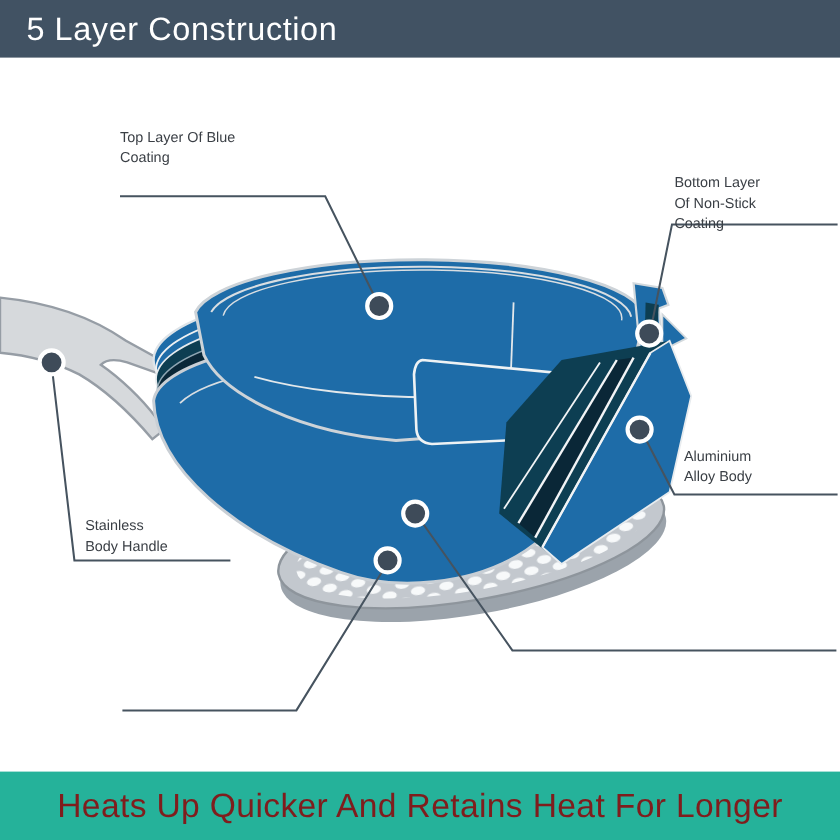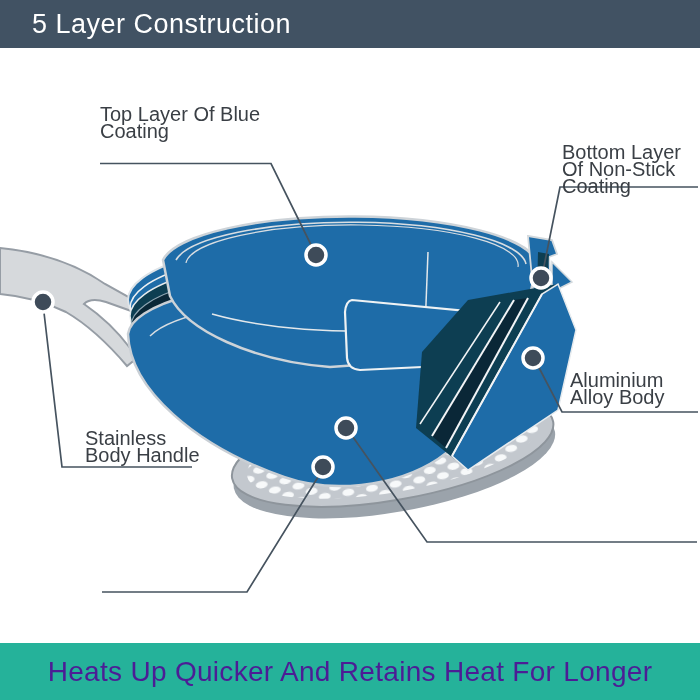--- a/index.html
+++ b/index.html
@@ -5,34 +5,34 @@
   html,body{margin:0;padding:0;}
   body{
     width:700px;height:700px;position:relative;overflow:hidden;
     background:#ffffff;font-family:"Liberation Sans",sans-serif;
   }
   .header{
     position:absolute;top:0;left:0;width:700px;height:48px;
     background:#415263;z-index:5;
   }
   .header .title{
-    color:#ffffff;font-size:27px;line-height:48px;padding-left:32px;
+    color:#ffffff;font-size:27px;line-height:48px;padding-left:22px;
     letter-spacing:0.5px;
   }
   .footer{
     position:absolute;top:643px;left:0;width:700px;height:57px;
     background:#25b29a;z-index:5;
   }
   .footer .title{
-    color:#4c1d95;font-size:28px;line-height:57px;text-align:center;
+    color:#7f1d1d;font-size:28px;line-height:57px;text-align:center;
     letter-spacing:0.3px;
   }
   .diagram-svg{position:absolute;top:0;left:0;z-index:1;}
   .callout-label{
-    position:absolute;z-index:4;color:#3a3f45;font-size:20px;
+    position:absolute;z-index:4;color:#3a3f45;font-size:12px;
     line-height:17px;white-space:nowrap;
   }
   .callout-label div{height:17px;}
 </style>
 </head>
 <body>
 
 <div class="header">
   <div class="title">5 Layer Construction</div>
 </div>
@@ -123,21 +123,21 @@
   <div>Bottom Layer</div>
   <div>Of Non-Stick</div>
   <div>Coating</div>
 </div>
 
 <div class="callout-label" style="left:570px;top:372px">
   <div>Aluminium</div>
   <div>Alloy Body</div>
 </div>
 
-<div class="callout-label" style="left:85px;top:430px">
+<div class="callout-label" style="left:71px;top:430px">
   <div>Stainless</div>
   <div>Body Handle</div>
 </div>
 
 <div class="callout-label" style="left:437px;top:503px">
 </div>
 
 <div class="callout-label" style="left:103px;top:553px">
 </div>
 

